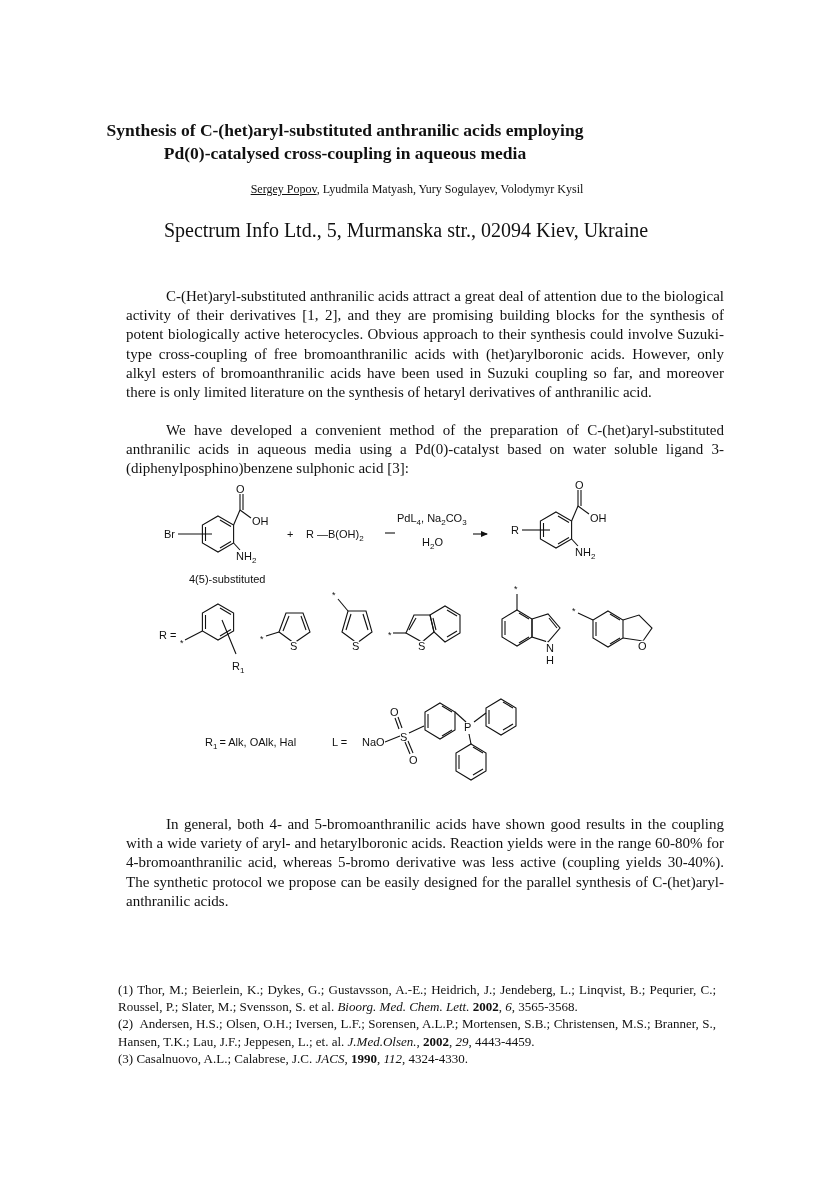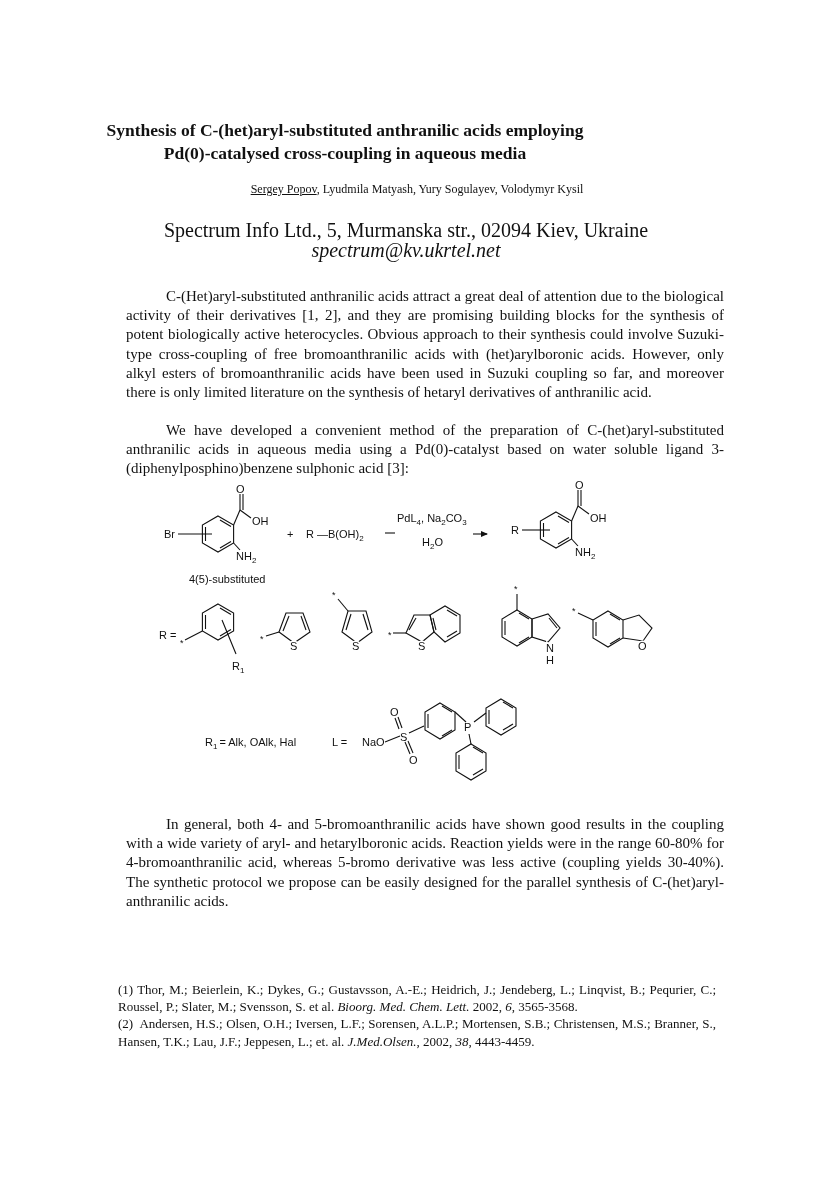--- a/index.html
+++ b/index.html
@@ -15,35 +15,34 @@
   .affil .email { font-style: italic; }
   .para { position: absolute; left: 118px; width: 598px; font-size: 15px; line-height: 19.2px;
           text-align: justify; margin: 8px; }
   .para .indent { display: inline-block; width: 40px; }
   .scheme { position: absolute; left: 0; top: 478px; width: 834px; height: 320px; }
   .scheme svg text { font-family: "Liberation Sans", "DejaVu Sans", sans-serif; fill: #111; }
   .refs { position: absolute; left: 118px; width: 598px; top: 981px; font-size: 13px;
           line-height: 17.2px; }
   .refs div { text-align: justify; }
   .refs i { font-style: italic; }
-  .refs b { font-weight: normal; margin-top: 48px; }
+  .refs b { font-weight: bold; margin-top: 48px; }
 </style>
 </head>
 <body>
 
 <div class="title">
   <div>Synthesis of C-(het)aryl-substituted anthranilic acids employing</div>
   <div>Pd(0)-catalysed cross-coupling in aqueous media</div>
 </div>
 
 <div class="authors"><span class="presenter">Sergey Popov</span><span>, Lyudmila Matyash, Yury Sogulayev, Volodymyr Kysil</span></div>
 
 <div class="affil">
   <div>Spectrum Info Ltd., 5, Murmanska str., 02094 Kiev, Ukraine</div>
-  <div class="email">spectrum@kv.ukrtel.net</div>
 </div>
 
 <p class="para" style="top:279px;"><span class="indent"></span><span>C-(Het)aryl-substituted anthranilic acids attract a great deal of attention due to the biological activity of their derivatives [1, 2], and they are promising building blocks for the synthesis of potent biologically active heterocycles. Obvious approach to their synthesis could involve Suzuki-type cross-coupling of free bromoanthranilic acids with (het)arylboronic acids. However, only alkyl esters of bromoanthranilic acids have been used in Suzuki coupling so far, and moreover there is only limited literature on the synthesis of hetaryl derivatives of anthranilic acid.</span></p>
 
 <p class="para" style="top:413px;"><span class="indent"></span><span>We have developed a convenient method of the preparation of C-(het)aryl-substituted anthranilic acids in aqueous media using a Pd(0)-catalyst based on water soluble ligand 3-(diphenylposphino)benzene sulphonic acid [3]:</span></p>
 
 <div class="scheme">
   <svg width="834" height="320" viewBox="0 0 834 320" xmlns="http://www.w3.org/2000/svg" stroke="#111" stroke-width="1.1" fill="none">
 
     <g>
@@ -198,14 +197,15 @@
       <line x1="483" y1="291" x2="473" y2="297"></line>
       <line x1="459" y1="277" x2="459" y2="291"></line>
     </g>
   </svg>
 </div>
 
 <p class="para" style="top:807px;"><span class="indent"></span><span>In general, both 4- and 5-bromoanthranilic acids have shown good results in the coupling with a wide variety of aryl- and hetarylboronic acids. Reaction yields were in the range 60-80% for 4-bromoanthranilic acid, whereas 5-bromo derivative was less active (coupling yields 30-40%). The synthetic protocol we propose can be easily designed for the parallel synthesis of C-(het)aryl-anthranilic acids.</span></p>
 
 <div class="refs">
   <div><span>(1)</span> <span>Thor, M.; Beierlein, K.; Dykes, G.; Gustavsson, A.-E.;  Heidrich, J.; Jendeberg, L.; Linqvist, B.; Pequrier, C.; Roussel, P.; Slater, M.; Svensson, S. et al.</span> <i>Bioorg. Med. Chem. Lett.</i> <b>2002</b>, <i>6</i>, <span>3565-3568.</span></div>
-  <div><span>(2)</span>&nbsp; <span>Andersen, H.S.; Olsen, O.H.; Iversen, L.F.; Sorensen, A.L.P.; Mortensen, S.B.; Christensen, M.S.; Branner, S., Hansen, T.K.; Lau, J.F.; Jeppesen, L.; et. al.</span> <i>J.Med.Olsen.</i>, <b>2002</b>, <i>38</i>, <span>4443-4459.</span></div>
+  <div><span>(2)</span>&nbsp; <span>Andersen, H.S.; Olsen, O.H.; Iversen, L.F.; Sorensen, A.L.P.; Mortensen, S.B.; Christensen, M.S.; Branner, S., Hansen, T.K.; Lau, J.F.; Jeppesen, L.; et. al.</span> <i>J.Med.Olsen.</i>, <b>2002</b>, <i>29</i>, <span>4443-4459.</span></div>
+  <div><span>(3)</span> <span>Casalnuovo, A.L.; Calabrese, J.C.</span> <i>JACS</i>, <b>1990</b>, <i>112</i>, <span>4324-4330.</span></div>
 </div>
 
 </body></html>

